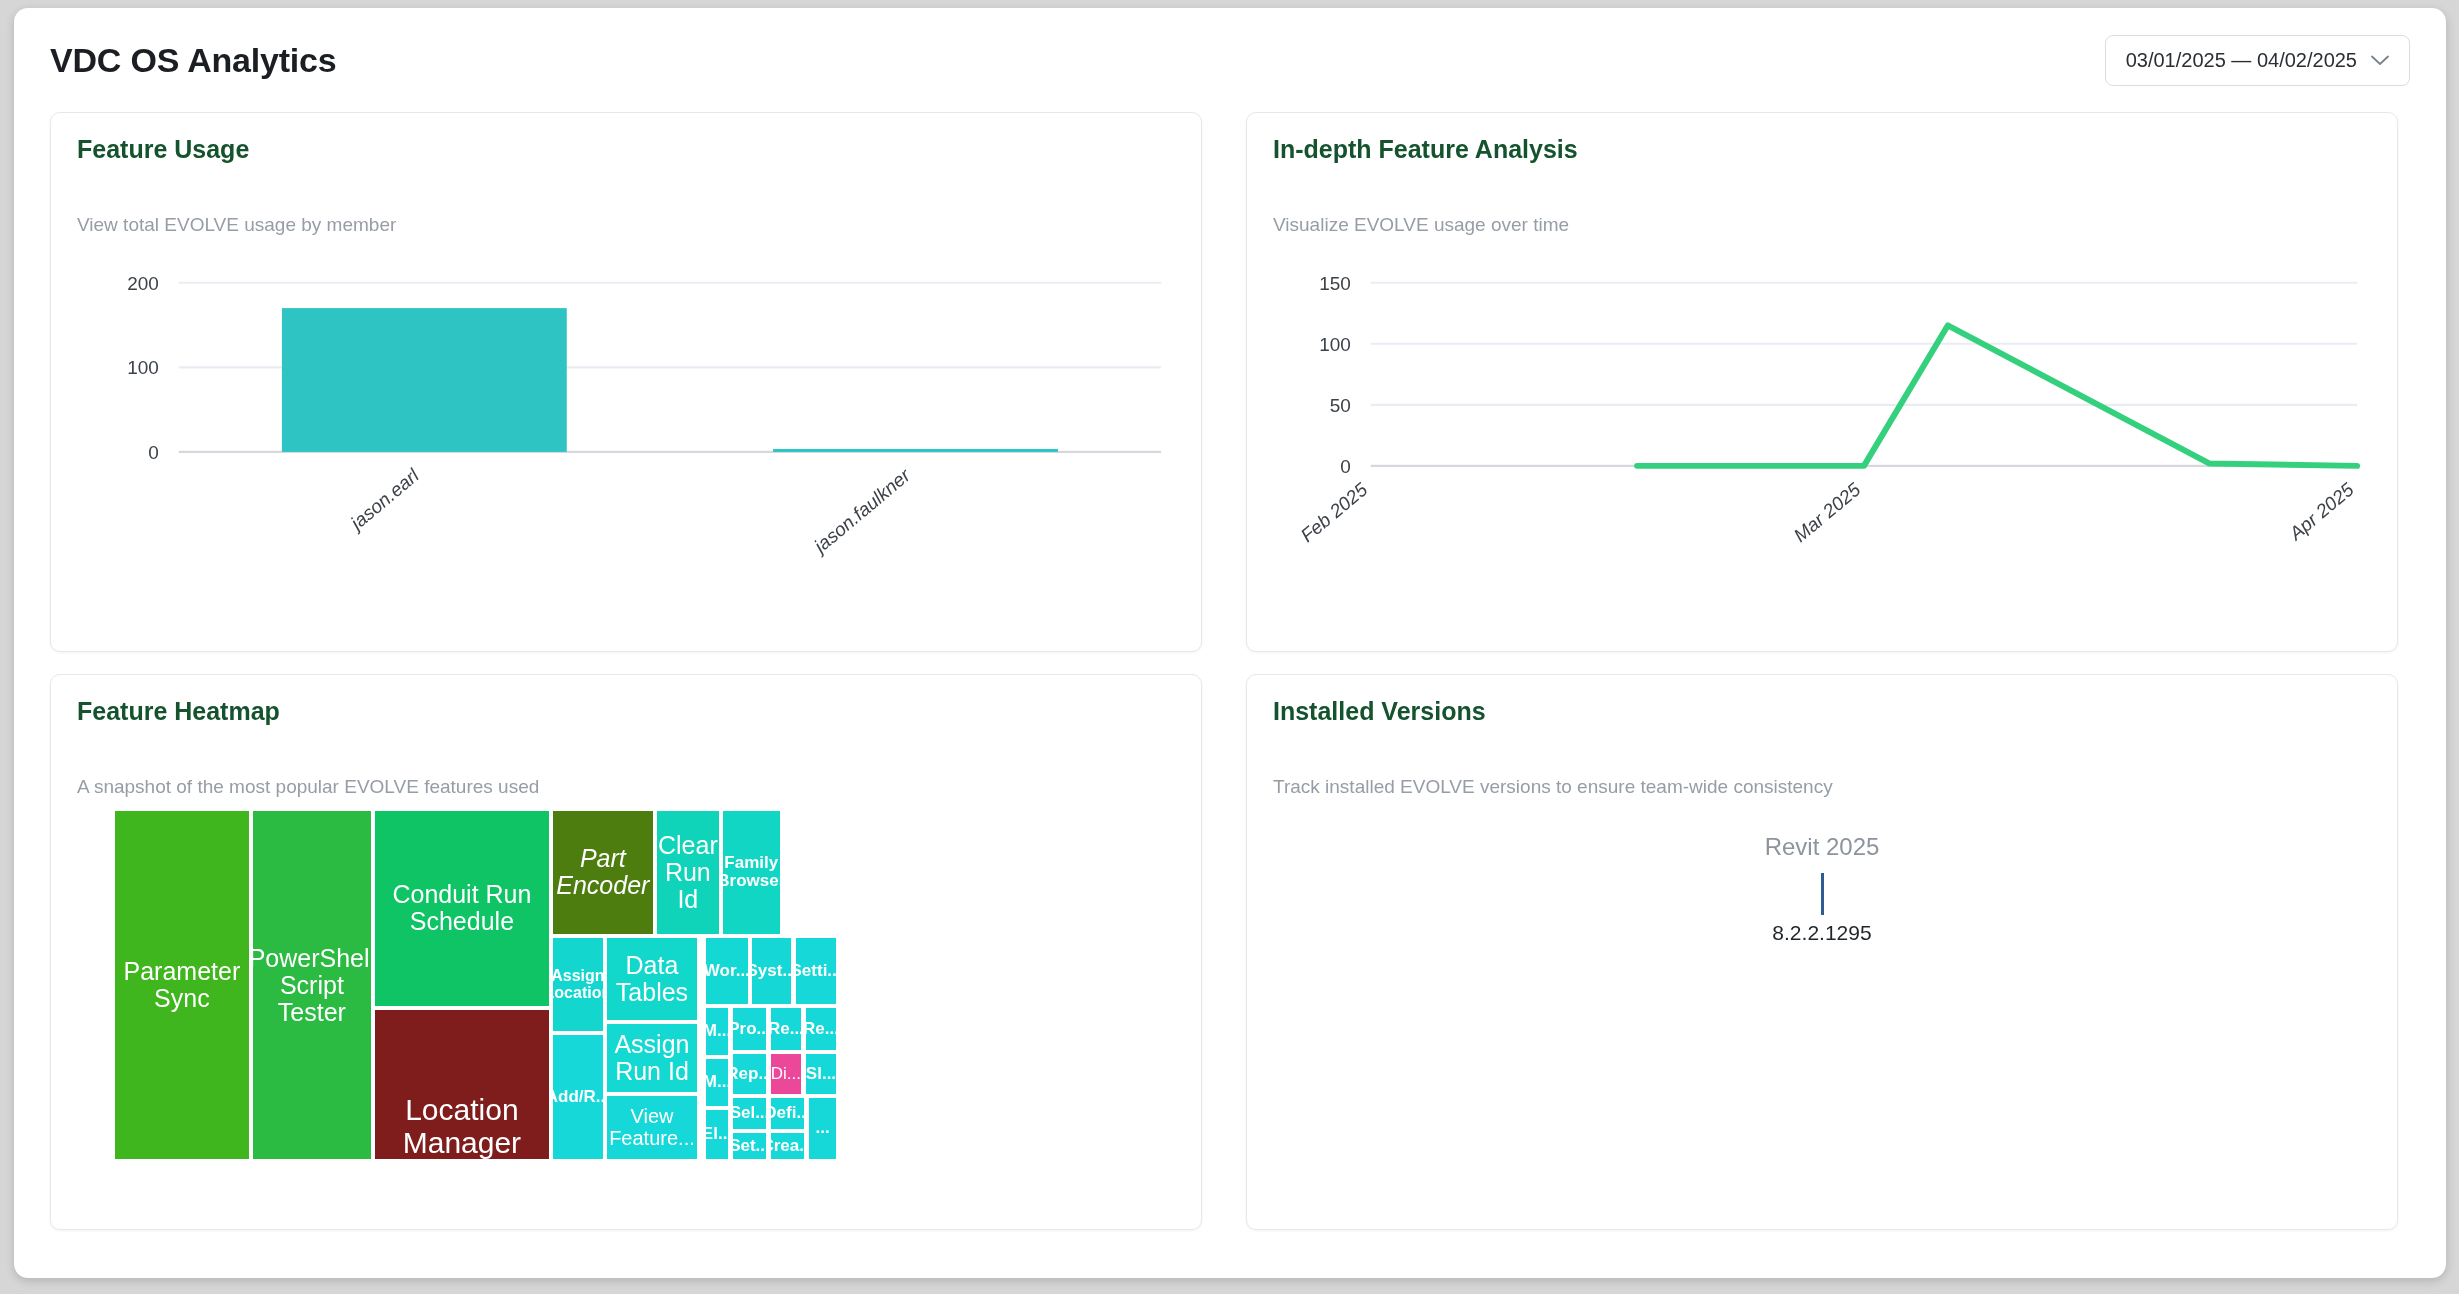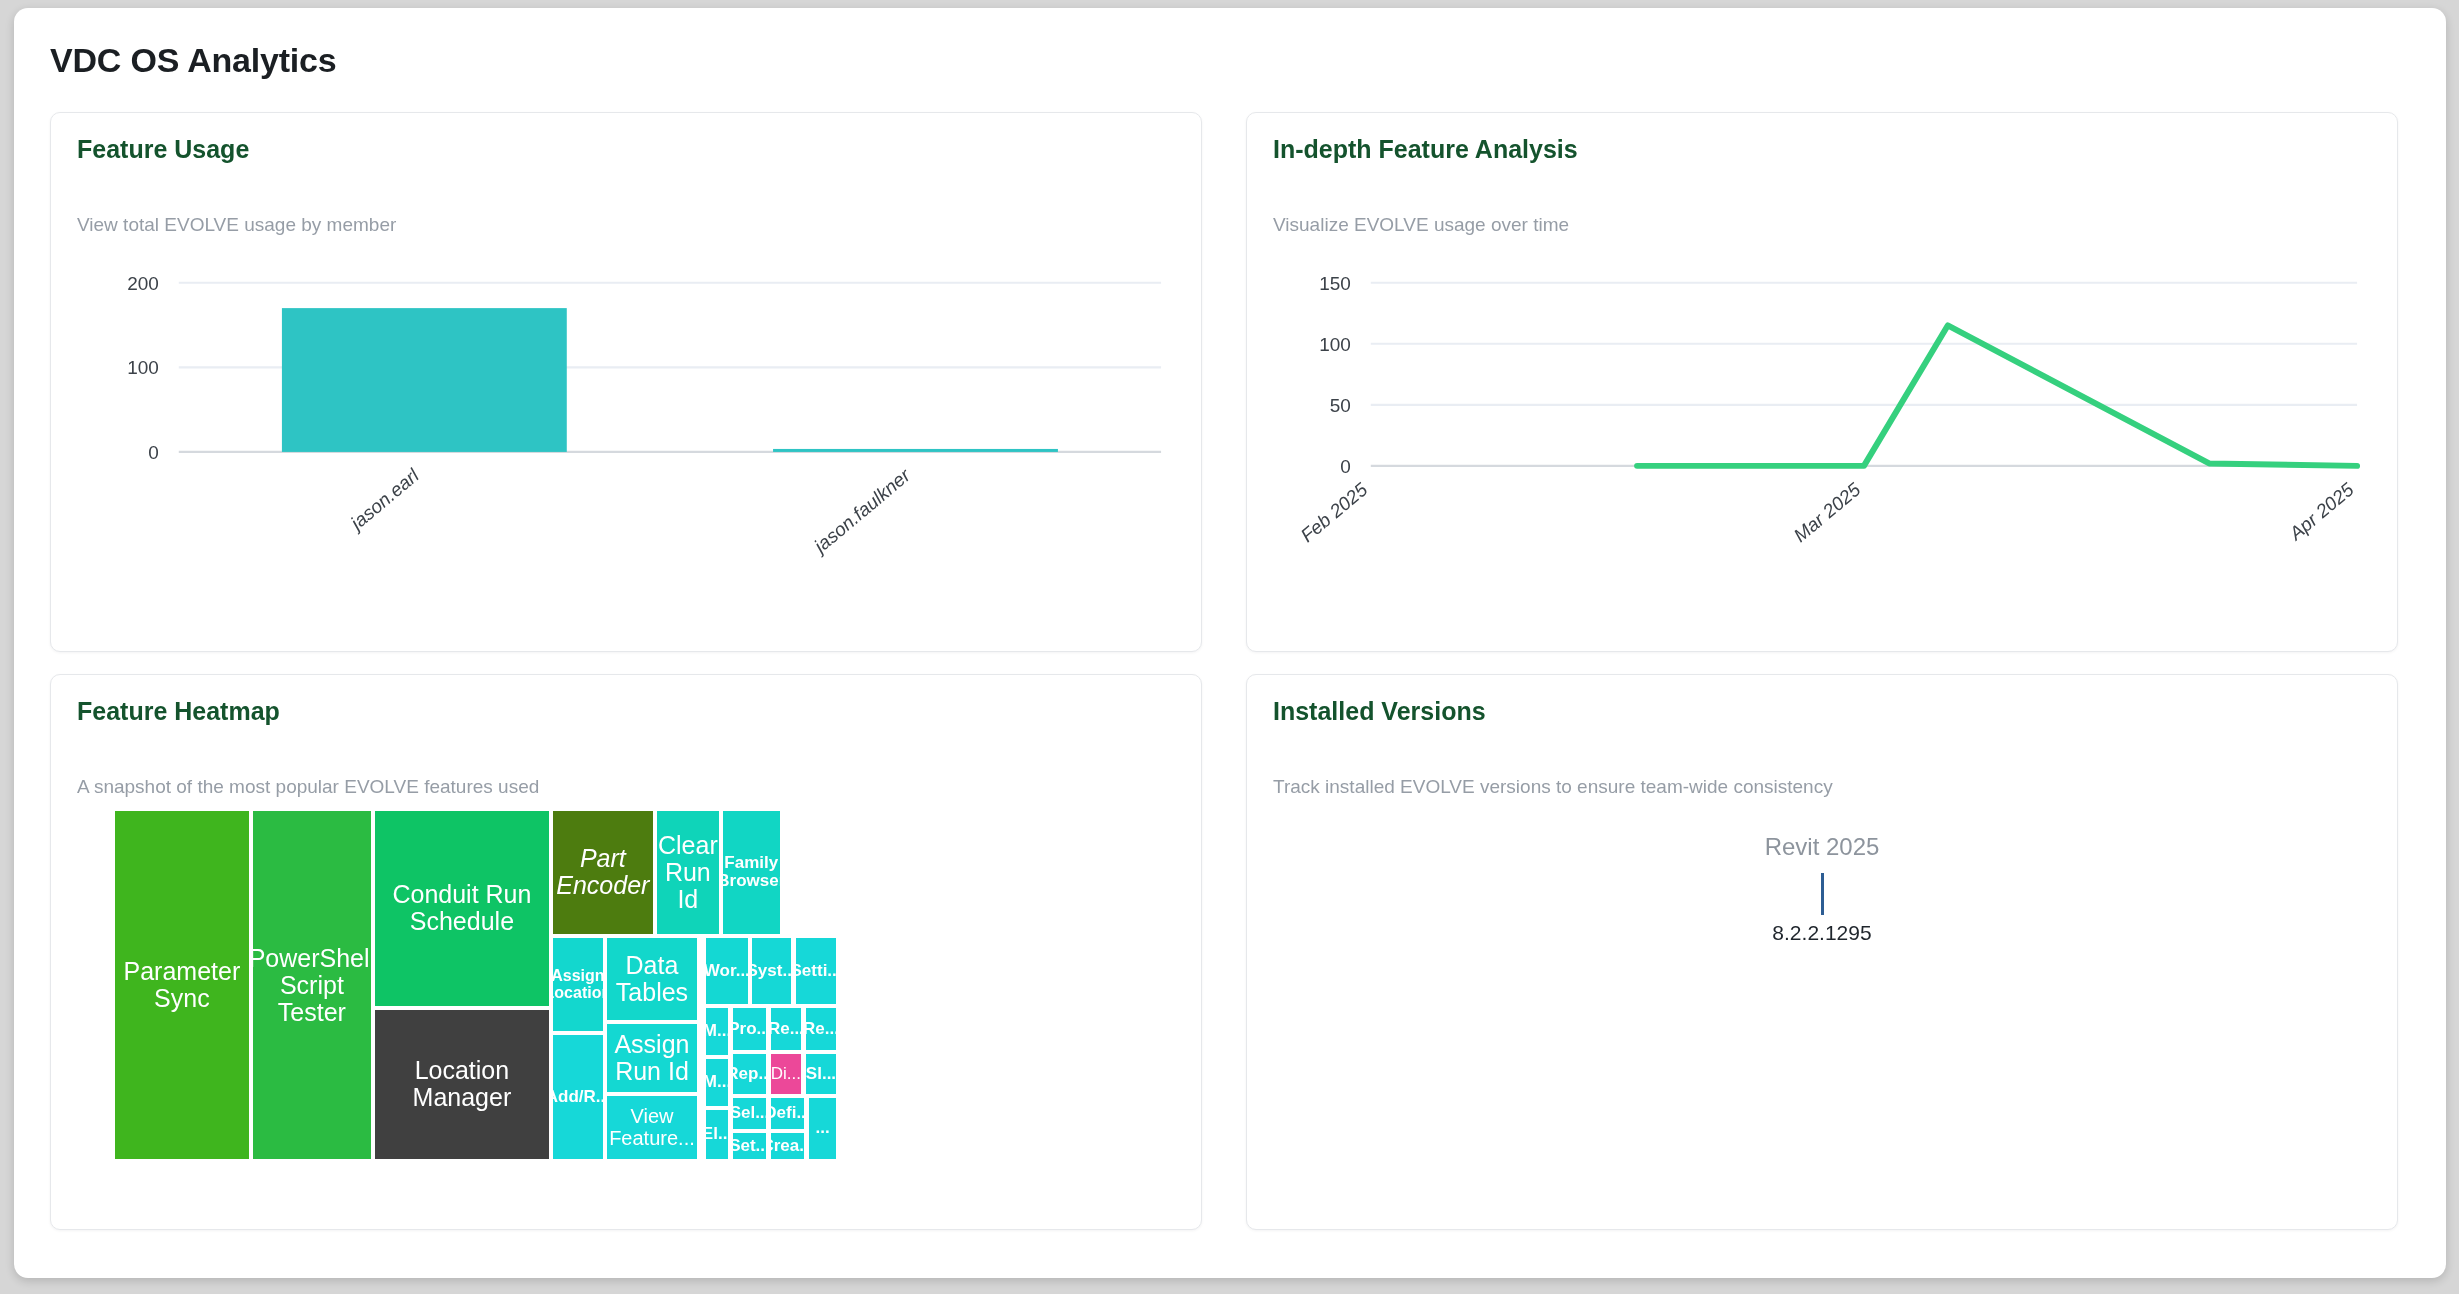--- a/index.html
+++ b/index.html
@@ -102,20 +102,28 @@
   .bubble-value { font-size: 21px; color: #1f252c; margin-top: 6px; }
 </style>
 </head>
 <body>
 
 <div id="app">
 
   <div class="page-header">
     <div class="page-title">VDC OS Analytics</div>
     <div class="spacer"></div>
+    <div class="date-range">
+      <span>03/01/2025 — 04/02/2025</span>
+      <span class="chev">
+        <svg width="18" height="11" viewBox="0 0 18 11" aria-hidden="true">
+          <path d="M1 1.5 L9 9 L17 1.5" fill="none" stroke="#7a828c" stroke-width="1.8" stroke-linecap="round" stroke-linejoin="round"></path>
+        </svg>
+      </span>
+    </div>
   </div>
 
   <div class="grid">
 
     <div class="card">
       <div class="card-title">Feature Usage</div>
       <div class="card-sub">View total EVOLVE usage by member</div>
       <div class="plot">
         <svg id="svg-bar" viewBox="0 0 1152 428" preserveAspectRatio="none">
             <line x1="128" y1="228" x2="1112" y2="228" stroke="#d5d9de" stroke-width="2.2"></line>
@@ -163,21 +171,21 @@
 Sync</span>
             </div>
             <div class="tile" style="left: 13.25%; top: 0%; width: 11.75%; height: 100%; background: rgb(43, 187, 66); font-size: 25px;">
               <span>PowerShell
 Script Tester</span>
             </div>
             <div class="tile" style="left: 25%; top: 0%; width: 17.1%; height: 56.5%; background: rgb(14, 196, 101); font-size: 25px;">
               <span>Conduit Run
 Schedule</span>
             </div>
-            <div class="tile" style="left: 25%; top: 56.5%; width: 17.1%; height: 43.5%; background: #404040; font-size: 25px;">
+            <div class="tile" style="left: 25%; top: 56.5%; width: 17.1%; height: 43.5%; background: #7f1d1d; font-size: 30px; align-items: flex-end;">
               <span>Location Manager</span>
             </div>
             <div class="tile" style="left: 42.1%; top: 0%; width: 10%; height: 36%; background: #4d7c0f; font-size: 25px; font-style: italic;">
               <span>Part
 Encoder</span>
             </div>
             <div class="tile" style="left: 52.1%; top: 0%; width: 6.35%; height: 36%; background: rgb(15, 212, 185); font-size: 25px;">
               <span>Clear
 Run Id</span>
             </div>

